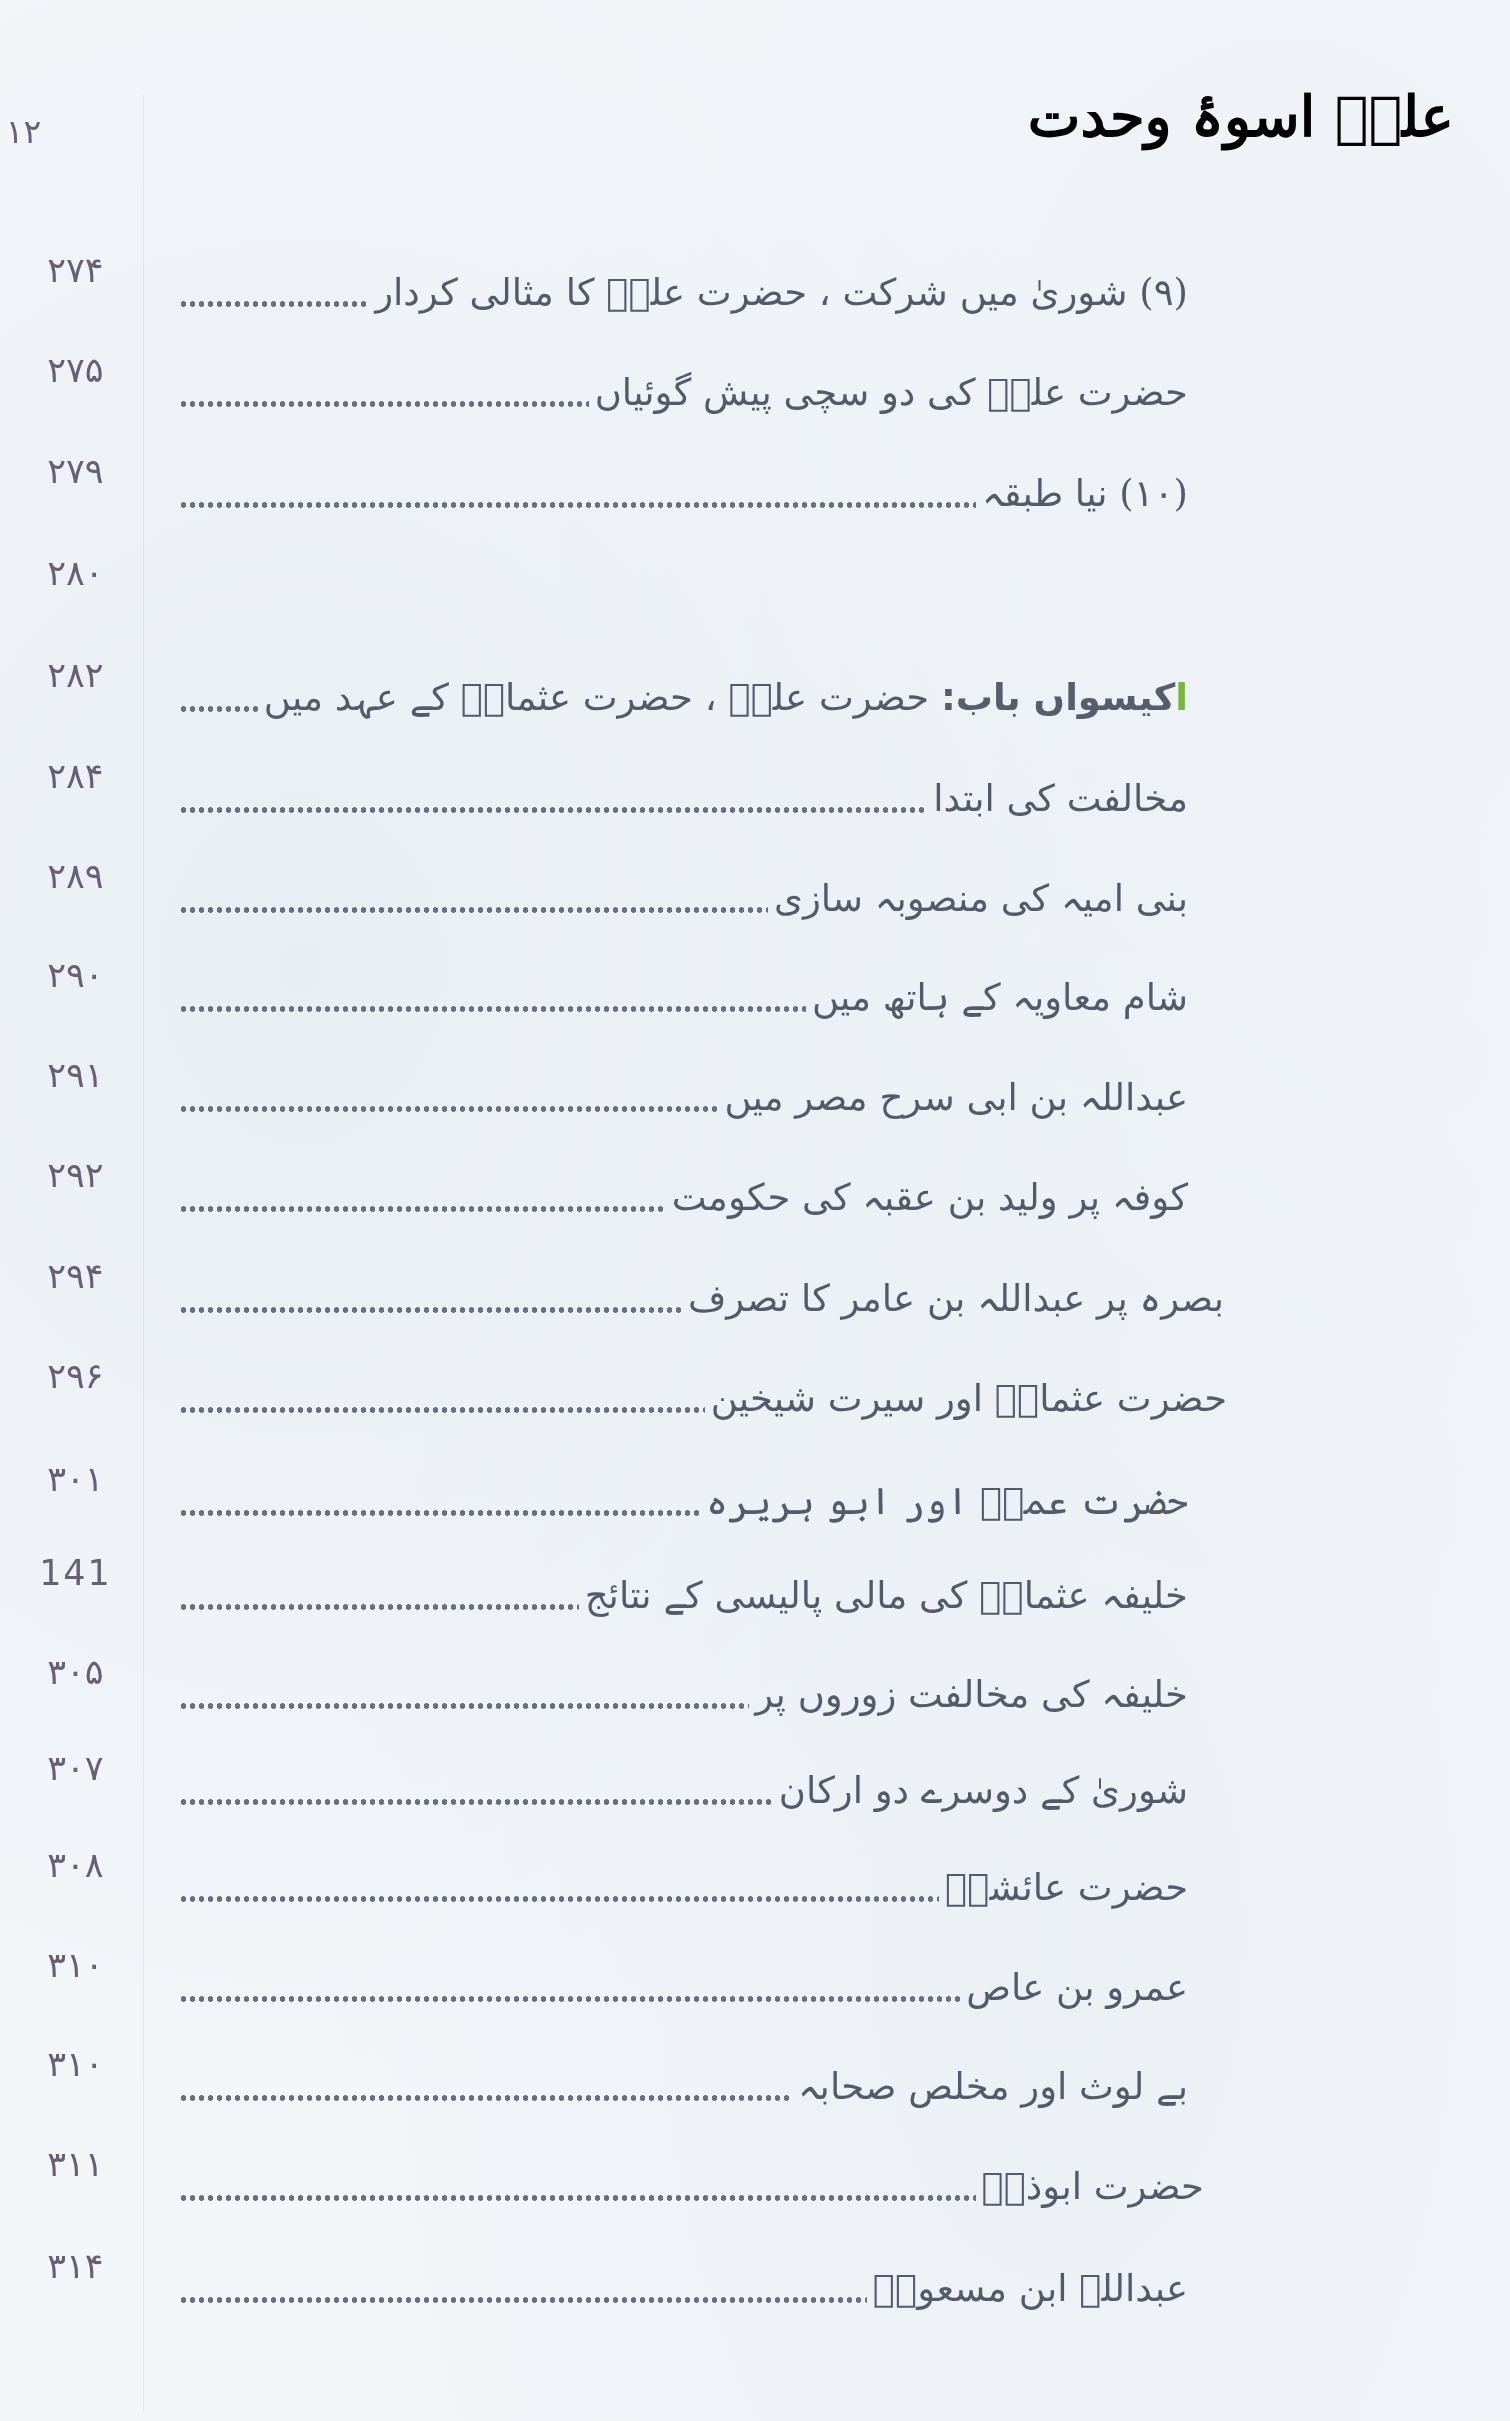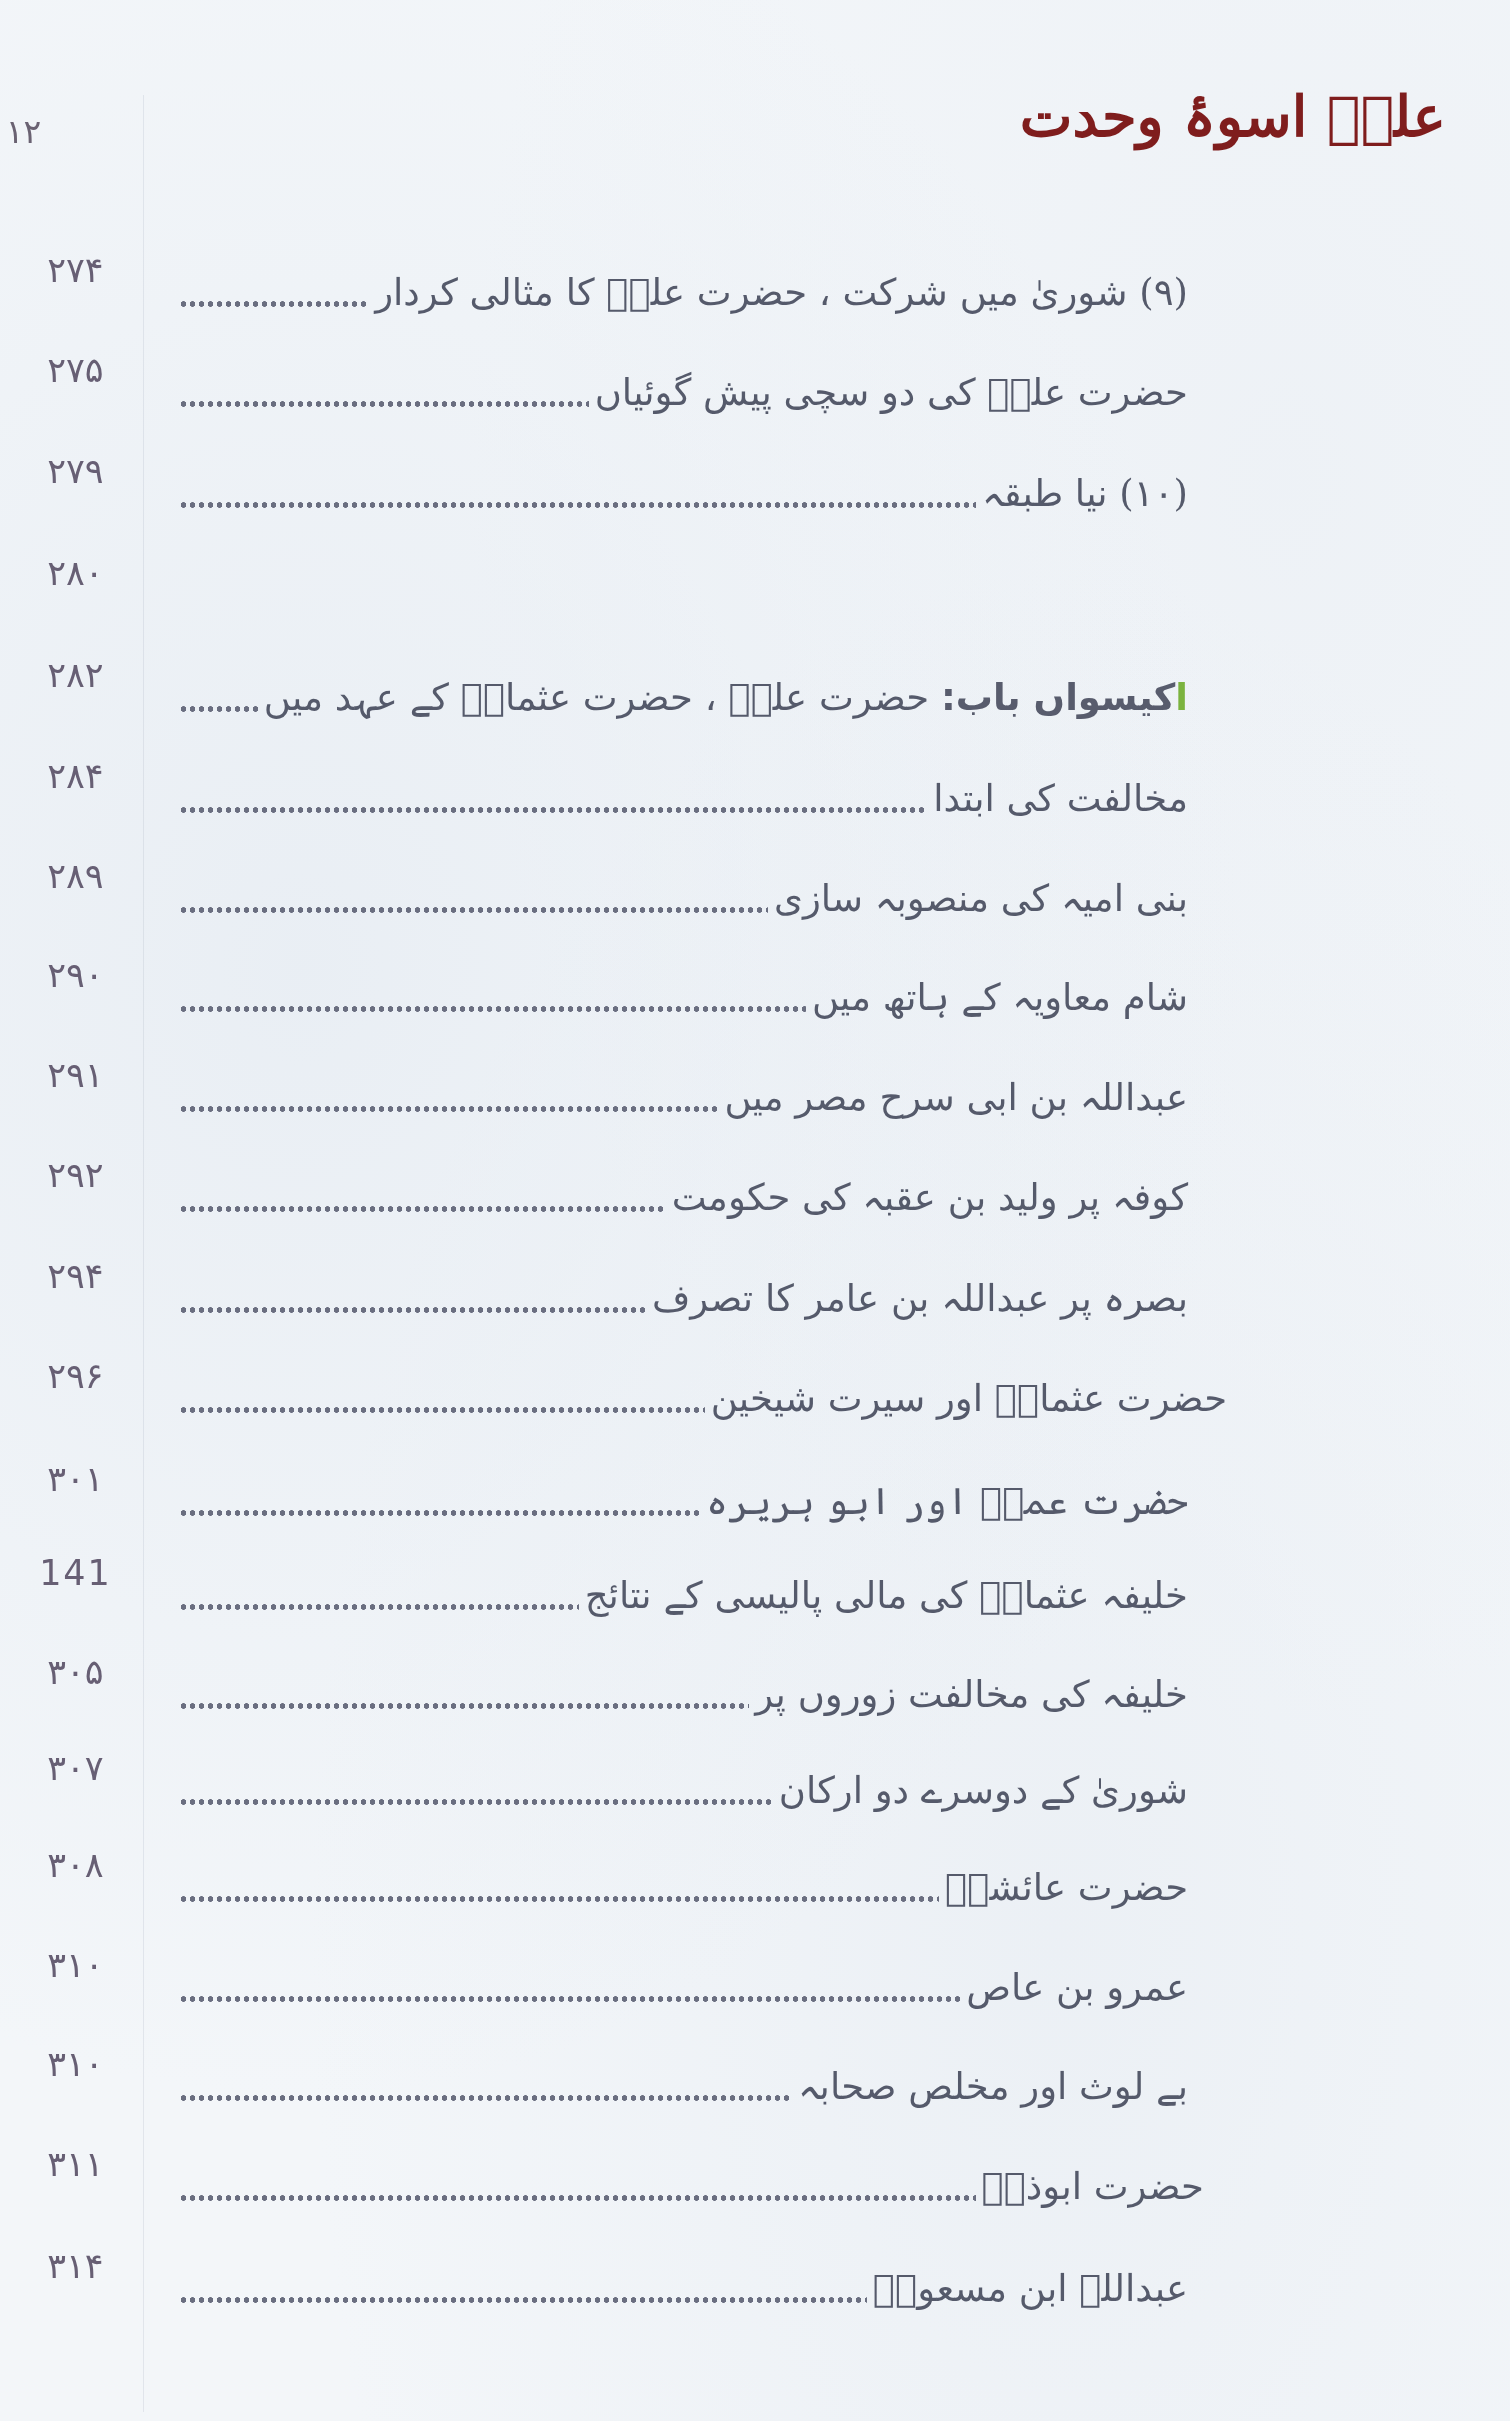--- a/index.html
+++ b/index.html
@@ -30,27 +30,27 @@
     position: absolute;
     left: 5.8px;
     top: 75px;
     font-size: 33px;
     color: #6a6272;
     font-family: "DejaVu Sans", sans-serif;
     letter-spacing: 1px;
   }
   .running-head {
     position: absolute;
-    right: 64px;
+    right: 56px;
     top: 46px;
     direction: rtl;
     font-family: "DejaVu Serif", serif;
     font-size: 56px;
     font-weight: bold;
-    color: #7f1d1d;
+    color: #000000;
     line-height: 1.2;
   }
   .toc {
     position: absolute;
     left: 0;
     top: 0;
     width: 1510px;
   }
   .row {
     position: absolute;
@@ -197,21 +197,21 @@
     </div>
 
     <div class="row" style="top:1108px;">
       <div class="page-num">۲۹۲</div>
       <div class="entry">
         <span class="title">کوفہ پر ولید بن عقبہ کی حکومت</span>
         <span class="leader"></span>
       </div>
     </div>
 
-    <div class="row" style="top:1209px;">
+    <div class="row" style="top:1209px;padding-left:36px;">
       <div class="page-num">۲۹۴</div>
       <div class="entry">
         <span class="title">بصرہ پر عبداللہ بن عامر کا تصرف</span>
         <span class="leader"></span>
       </div>
     </div>
 
     <div class="row" style="top:1309px;padding-left:39px;">
       <div class="page-num">۲۹۶</div>
       <div class="entry">

